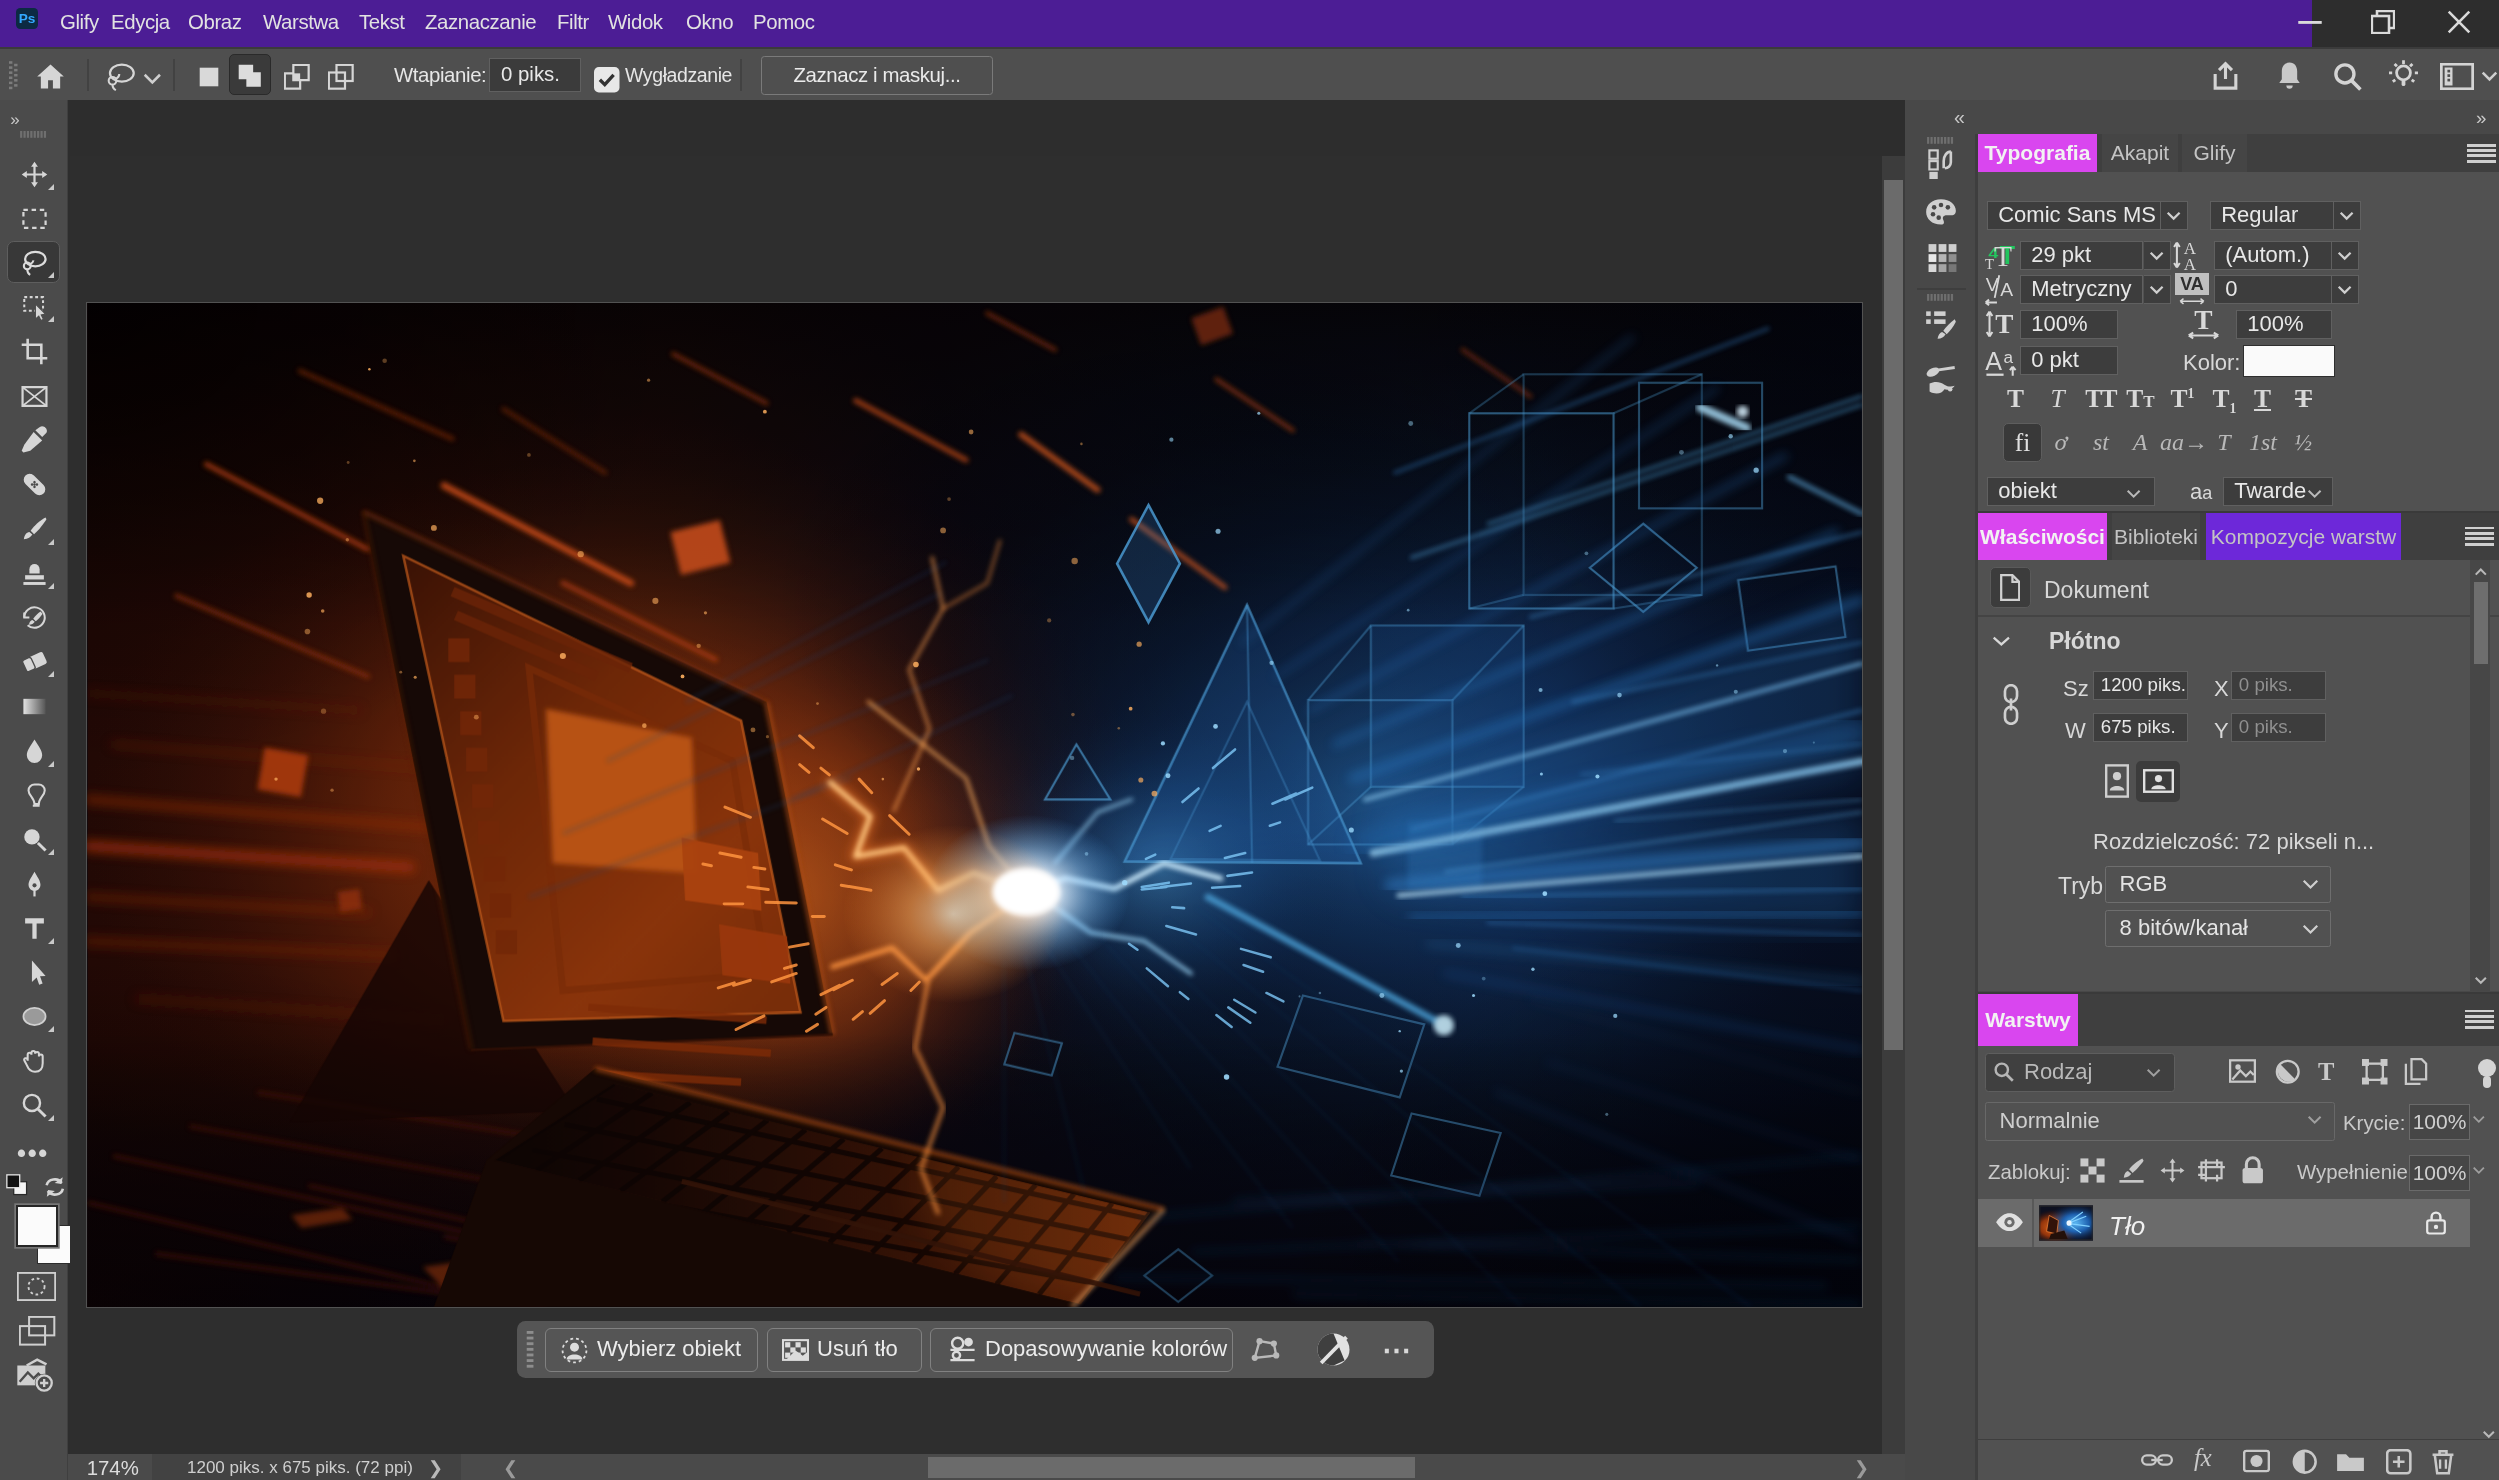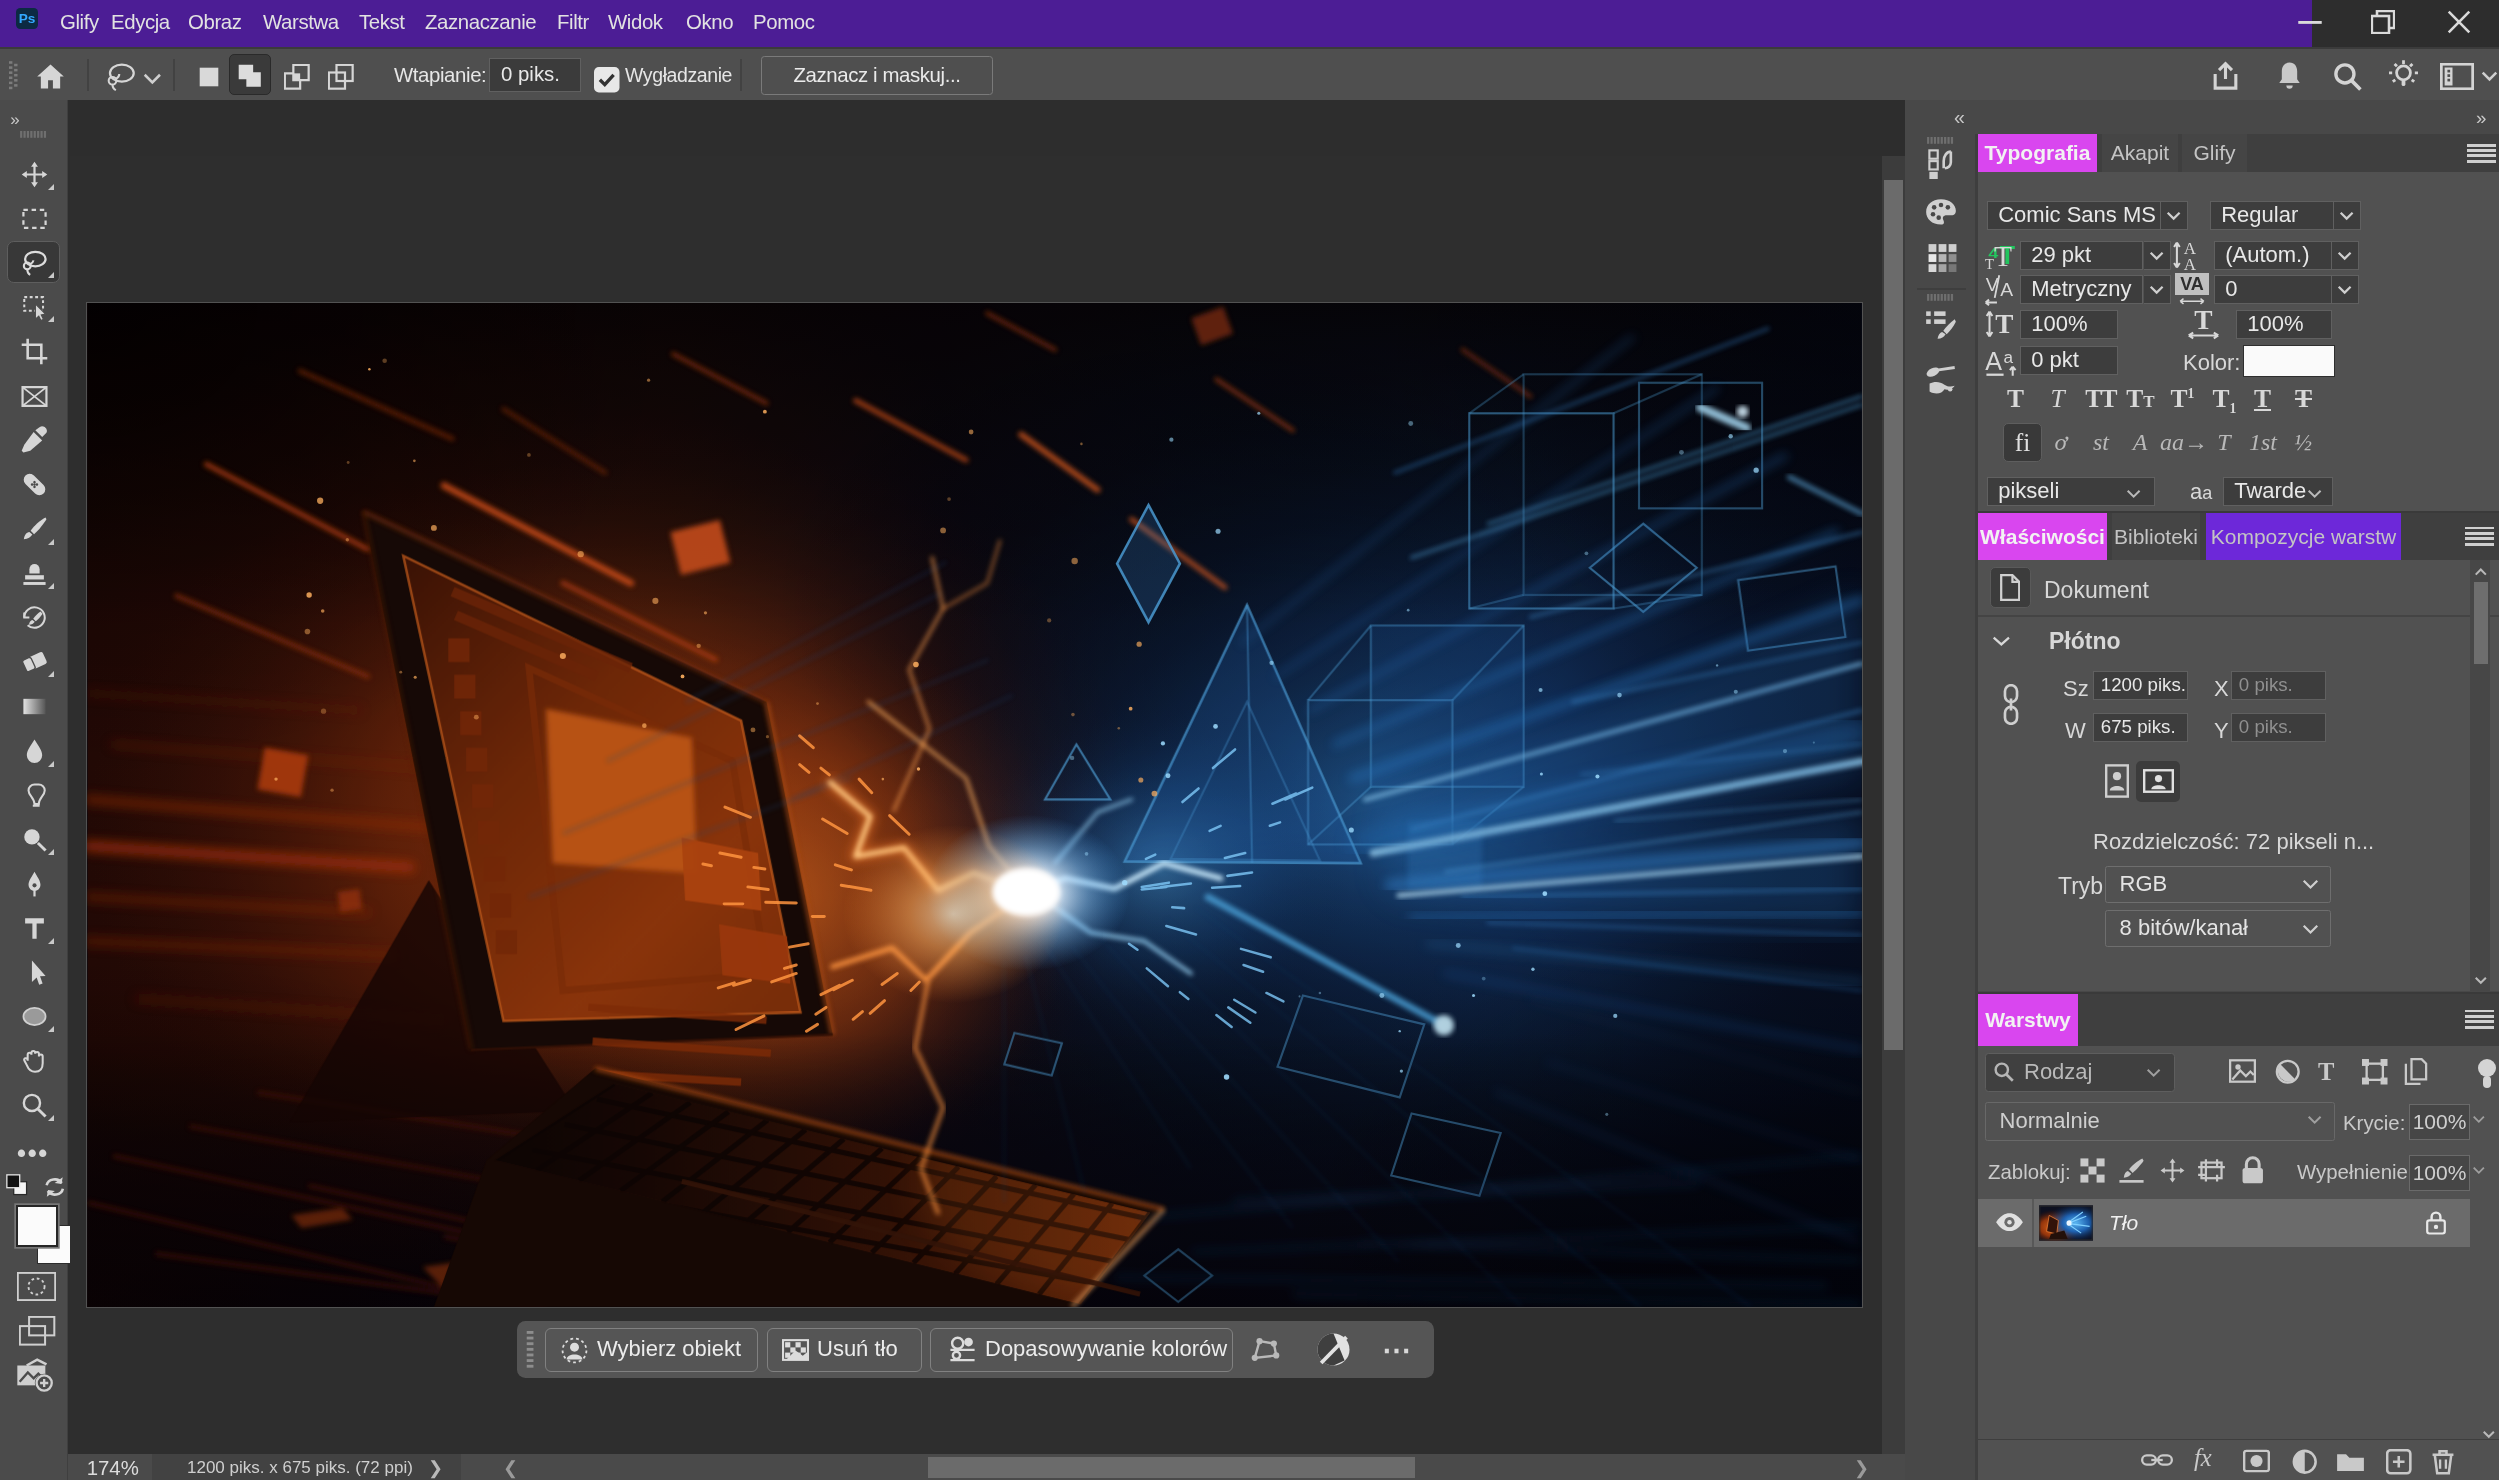--- a/index.html
+++ b/index.html
@@ -1083,21 +1083,21 @@
 <div class="abs" style="left:339px;top:284px;color:#d8d8d8;font-size:25.5px;width:37px;text-align:center;"><b style="font-family:'Liberation Serif';text-decoration:underline">T</b></div>
 <div class="abs" style="left:380px;top:284px;color:#d8d8d8;font-size:25.5px;width:37px;text-align:center;"><b style="font-family:'Liberation Serif';text-decoration:line-through">T</b></div>
 <div class="abs" style="left:98px;top:323px;width:39px;height:39px;background:#393939;border-radius:5.1px;border:0.8px solid #5e5e5e;color:#e0e0e0;font-size:25.5px;text-align:center;line-height:37px;font-family:'Liberation Serif';">fi</div>
 <div class="abs" style="left:132px;top:329px;color:#b9b9b9;font-size:24px;width:48px;text-align:center;font-family:'Liberation Serif';font-style:italic;">ơ</div>
 <div class="abs" style="left:172px;top:329px;color:#b9b9b9;font-size:24px;width:48px;text-align:center;font-family:'Liberation Serif';font-style:italic;">st</div>
 <div class="abs" style="left:211px;top:329px;color:#b9b9b9;font-size:24px;width:48px;text-align:center;font-family:'Liberation Serif';font-style:italic;"><i>A</i></div>
 <div class="abs" style="left:255px;top:329px;color:#b9b9b9;font-size:24px;width:48px;text-align:center;font-family:'Liberation Serif';font-style:italic;">aa→</div>
 <div class="abs" style="left:295px;top:329px;color:#b9b9b9;font-size:24px;width:48px;text-align:center;font-family:'Liberation Serif';font-style:italic;">T</div>
 <div class="abs" style="left:334px;top:329px;color:#b9b9b9;font-size:24px;width:48px;text-align:center;font-family:'Liberation Serif';font-style:italic;">1st</div>
 <div class="abs" style="left:374px;top:329px;color:#b9b9b9;font-size:24px;width:48px;text-align:center;font-family:'Liberation Serif';font-style:italic;">½</div>
-<div class="field" style="left:82px;top:377px;width:168px;height:29px;line-height:25.5px;padding-left:10.2px;color:#e8e8e8;font-size:22px;">pikseli</div>
+<div class="field" style="left:82px;top:377px;width:168px;height:29px;line-height:25.5px;padding-left:10.2px;color:#e8e8e8;font-size:22px;">obiekt</div>
 <svg class="abs" style="left:221px;top:389px" width="15.3" height="10.2" viewBox="0 0 18 12">
         <path d="M2,2 L9,9 L16,2" fill="none" stroke="#b9b9b9" stroke-width="2.4"></path>
       </svg>
 <div class="abs" style="left:285px;top:379px;color:#d8d8d8;font-size:22px;">a<span style="font-size:18px">a</span></div>
 <div class="field" style="left:318px;top:377px;width:110px;height:29px;line-height:25.5px;padding-left:10.2px;color:#e8e8e8;font-size:22px;">Twarde</div>
 <svg class="abs" style="left:402px;top:389px" width="15.3" height="10.2" viewBox="0 0 18 12">
         <path d="M2,2 L9,9 L16,2" fill="none" stroke="#b9b9b9" stroke-width="2.4"></path>
       </svg>
 <div class="abs" style="left:73px;top:411px;width:521px;height:2.5px;background:#3a3a3a;"></div>
 <div class="abs" style="left:73px;top:413px;width:521px;height:47px;background:#3f3f3f;"></div>
@@ -1261,21 +1261,21 @@
           <stop offset="1" stop-color="#0a2148" stop-opacity="0"></stop>
         </radialGradient>
 <rect width="64" height="42" fill="url(#lth1)"></rect>
         <rect width="64" height="42" fill="url(#lth2)"></rect>
 <polygon points="12,12 23,18 21,34 9,31" fill="#33130a" stroke="#ff8a3c" stroke-width="0.8"></polygon>
 <polygon points="14,34 30,30 34,40 12,40" fill="#23100a"></polygon>
 <circle cx="36" cy="21" r="3.4" fill="#eaf6ff"></circle>
 <path d="M38,20 L56,13 M38,22 L60,25 M37,24 L50,33 M38,18 L52,8" stroke="#7fd0ff" stroke-width="1.4"></path>
 <rect x="1" y="1" width="62" height="40" fill="none" stroke="#2a2a2a" stroke-width="1"></rect>
       </svg>
-<div class="abs" style="left:204px;top:1111px;color:#f0f0f0;font-size:21px;font-style:italic;">Tło</div>
+<div class="abs" style="left:204px;top:1111px;color:#f0f0f0;font-size:26px;font-style:italic;">Tło</div>
 <svg class="abs" style="left:520px;top:1109px" width="22" height="27" viewBox="0 0 20 24">
         <rect x="2" y="10" width="16" height="12" rx="2" fill="none" stroke="#e8e8e8" stroke-width="2"></rect>
         <path d="M6,10 V7 a4,4 0 0 1 8,0 V10" fill="none" stroke="#e8e8e8" stroke-width="2.2"></path>
         <circle cx="10" cy="16" r="2" fill="#e8e8e8"></circle>
       </svg>
 <svg class="abs" style="left:577px;top:1330px" width="13.6" height="9.3" viewBox="0 0 16 11">
         <path d="M2,2 L8,8 L14,2" fill="none" stroke="#b9b9b9" stroke-width="2.4"></path>
       </svg>
 <div class="abs" style="left:73px;top:1339px;width:521px;height:42px;background:#515151;border-top:1.7px solid #3e3e3e;"></div>
 <svg class="abs" style="left:236px;top:1349px" width="32" height="22" viewBox="0 0 28 18">

